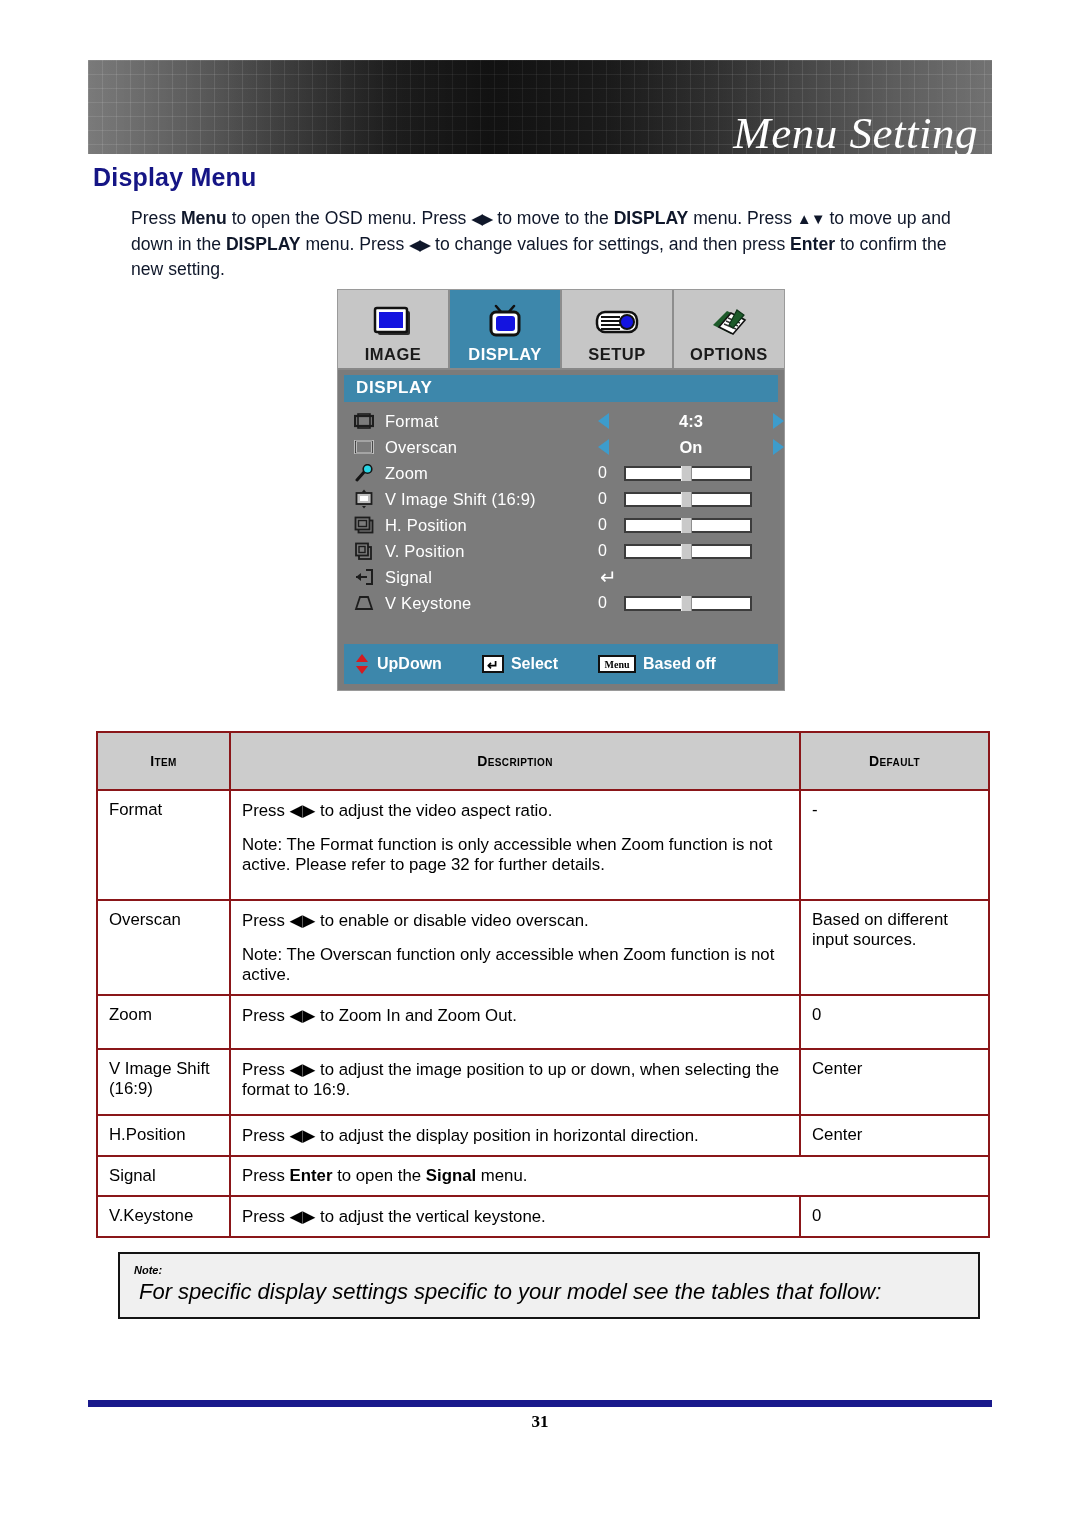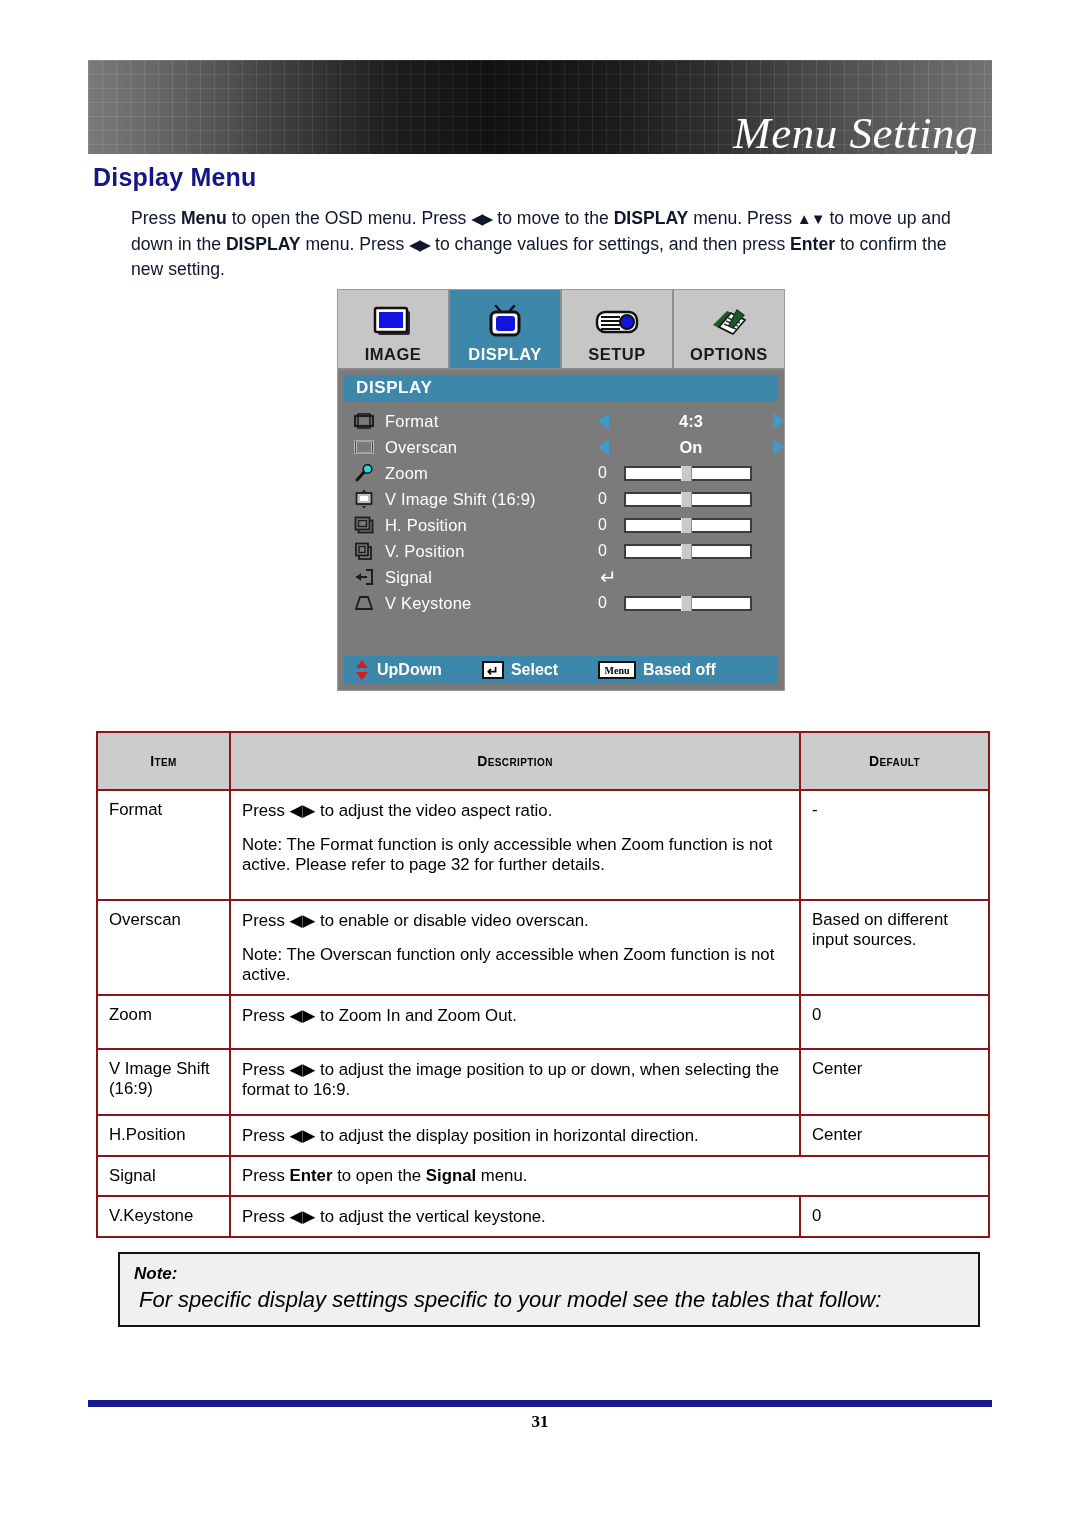--- a/index.html
+++ b/index.html
@@ -215,21 +215,21 @@
     font-size: 20px;
     line-height: 18px;
     padding-left: 2px;
   }
 
   #osd-bottom-bar {
     position: absolute;
     left: 6px;
     right: 6px;
     bottom: 6px;
-    height: 28px;
+    height: 40px;
     background: #3d87ab;
     display: flex;
     align-items: center;
     padding-left: 10px;
   }
   .osd-hint {
     display: flex;
     align-items: center;
     color: #ffffff;
     font-size: 16px;
@@ -304,21 +304,21 @@
     position: absolute;
     left: 118px;
     top: 1252px;
     width: 862px;
     background: #f0f0f0;
     border: 2px solid #141414;
     box-sizing: border-box;
     padding: 10px 14px 12px 14px;
   }
   #note-label {
-    font-size: 17px;
+    font-size: 11px;
     font-weight: bold;
     font-style: italic;
     margin-bottom: 3px;
   }
   #note-text {
     font-size: 22px;
     font-style: italic;
     padding-left: 5px;
   }
 

